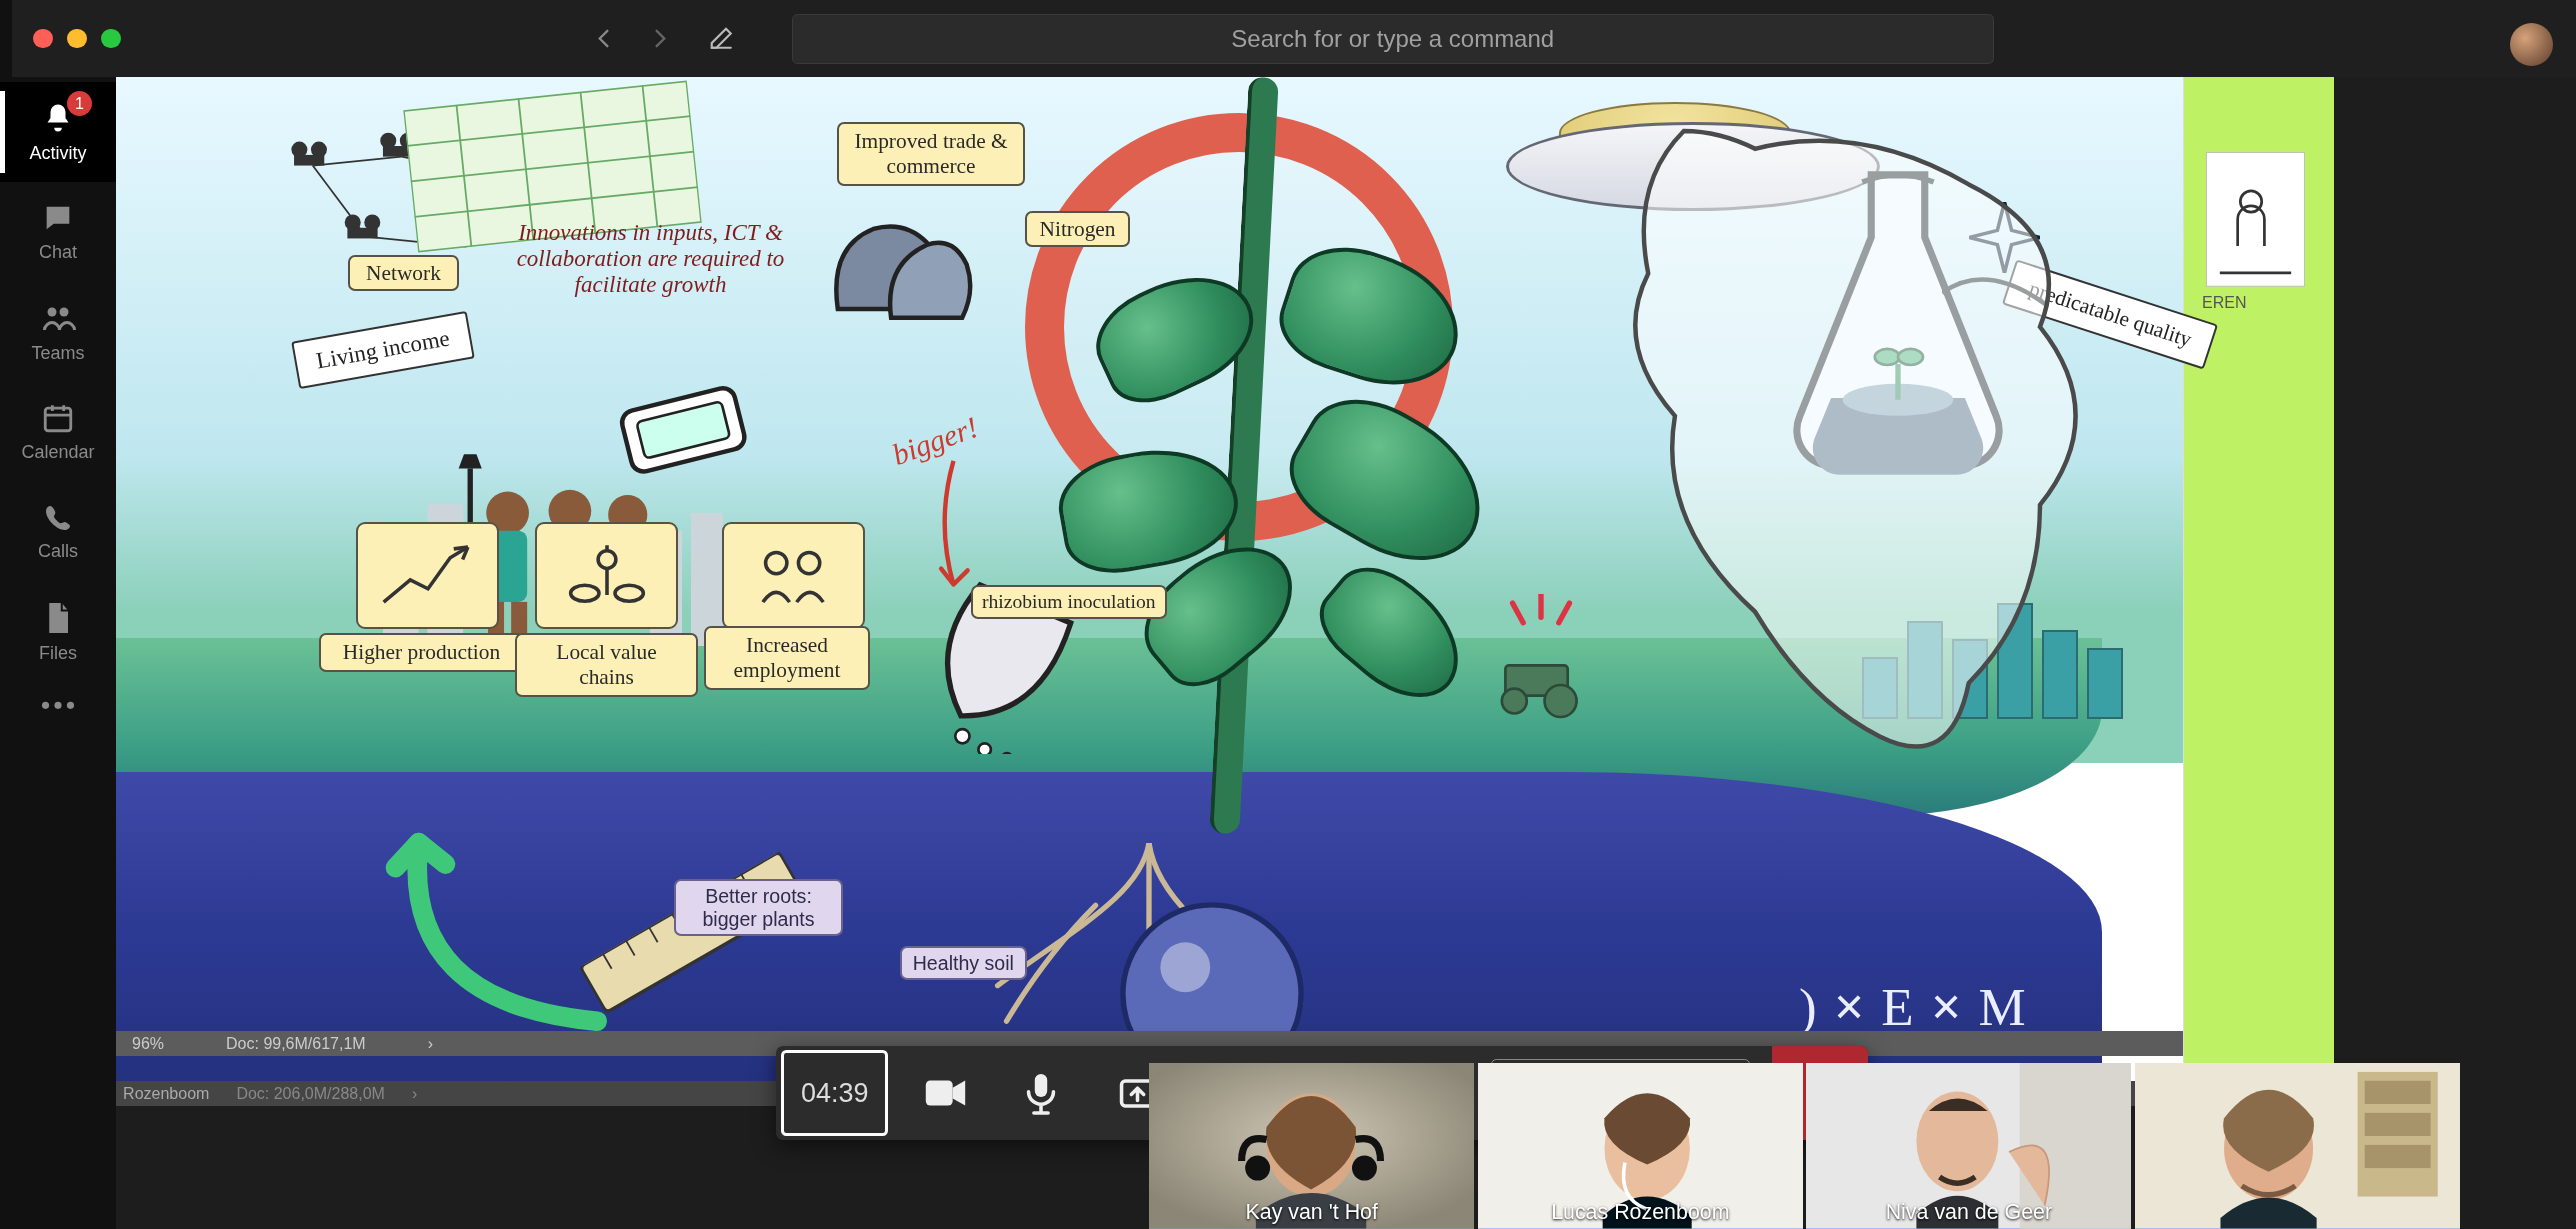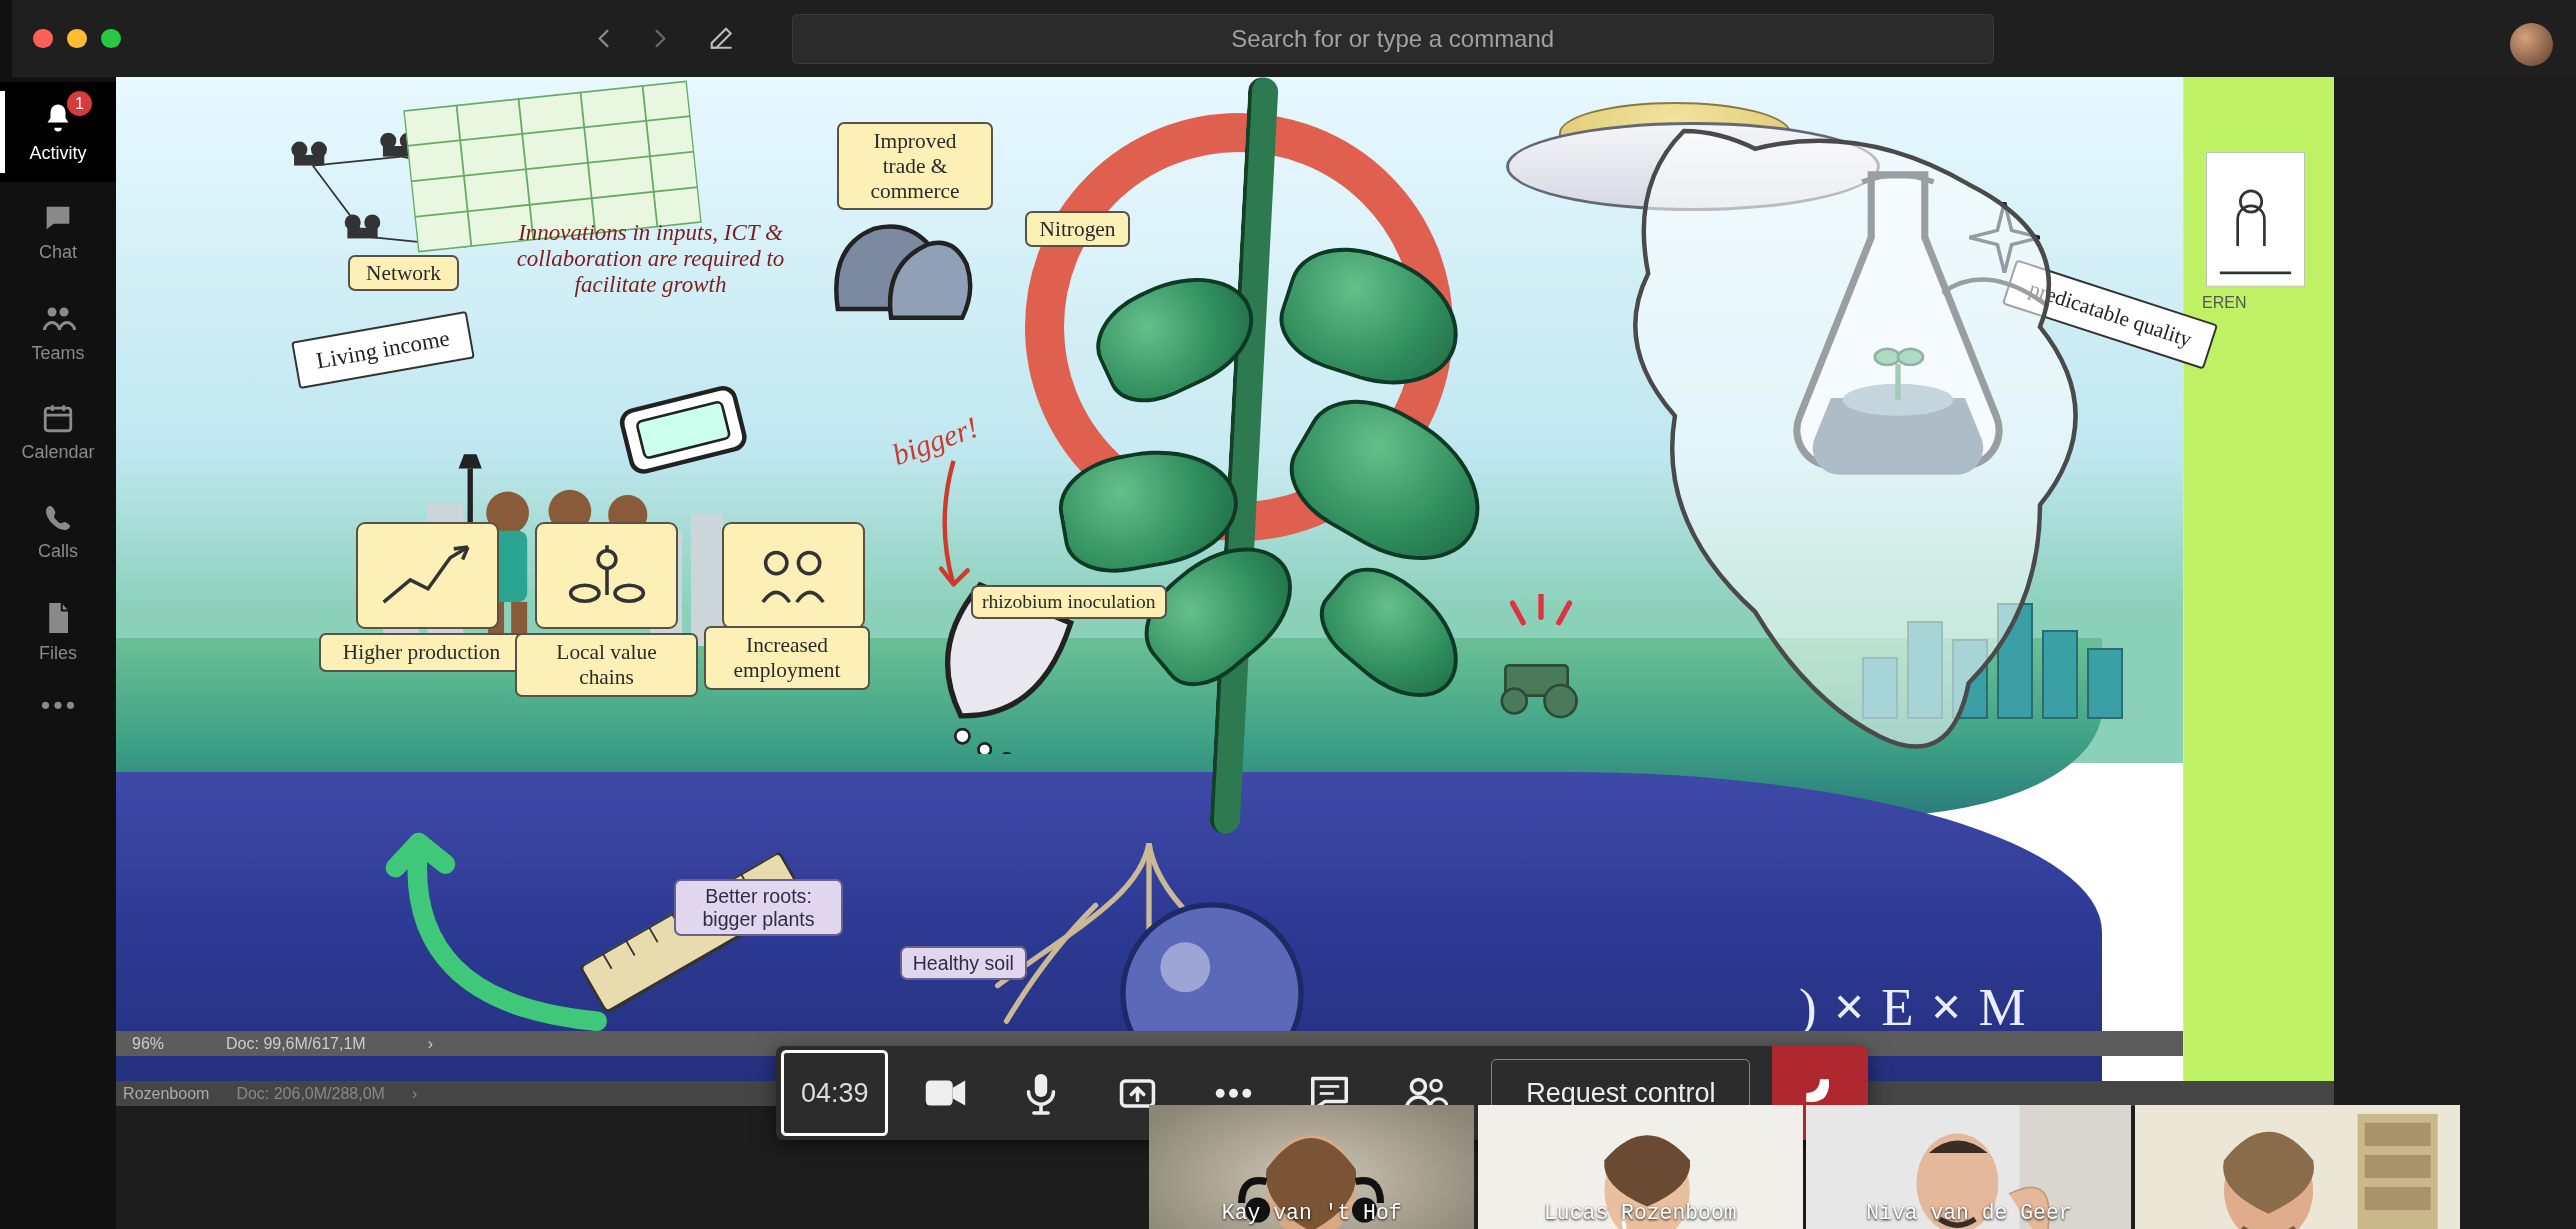--- a/index.html
+++ b/index.html
@@ -391,25 +391,24 @@
   
   .participants {
     position:absolute;
     bottom: 0;
     right: 116px;
     display:flex;
     gap: 3.6px;
   }
   .ptile {
     width: 325px;
-    height: 124px;
-    background: #15803d;
+    height: 166px;
+    background: #3b82f6;
     position: relative;
     overflow: hidden;
-    font-family: Liberation Mono, monospace;
   }
   .pname {
     position:absolute; bottom: 3.6px; left: 0; right:0;
     text-align:center;
     color:#fff;
     font-size: 21.4px;
     text-shadow: 0 0.9px 2.7px #000;
   }
   .pface {
     position:absolute; inset:0;
@@ -712,21 +711,21 @@
 
       <div class="city">
         <div class="bld" style="height:62px"></div>
         <div class="bld" style="height:98px"></div>
         <div class="bld" style="height:80px"></div>
         <div class="bld" style="height:116px"></div>
         <div class="bld" style="height:89px"></div>
         <div class="bld" style="height:71px"></div>
       </div>
 
-      <div class="ylabel" style="left:721px; top:45px; width:156px;">Improved trade &amp; commerce</div>
+      <div class="ylabel" style="left:721px; top:45px; width:188px;">Improved trade &amp; commerce</div>
 
       <div style="position:absolute;left:374px;top:143px;width:321px;font-family:Georgia,serif;font-style:italic;font-size:23px;text-align:center;color:#7f1d1d;">Innovations in inputs, ICT &amp; collaboration are required to facilitate growth</div>
 
       <div class="ylabel" style="left:232px; top:178px; padding:3.6px 16px;">Network</div>
 
       <div class="card-label" style="left:178px; top:249px; transform:rotate(-10deg);">Living income</div>
 
       <div class="ylabel" style="left:909px; top:134px; padding:3.6px 12.5px;">Nitrogen</div>
 
       <div class="scribble" style="left:775px; top:347px;">bigger!</div>

